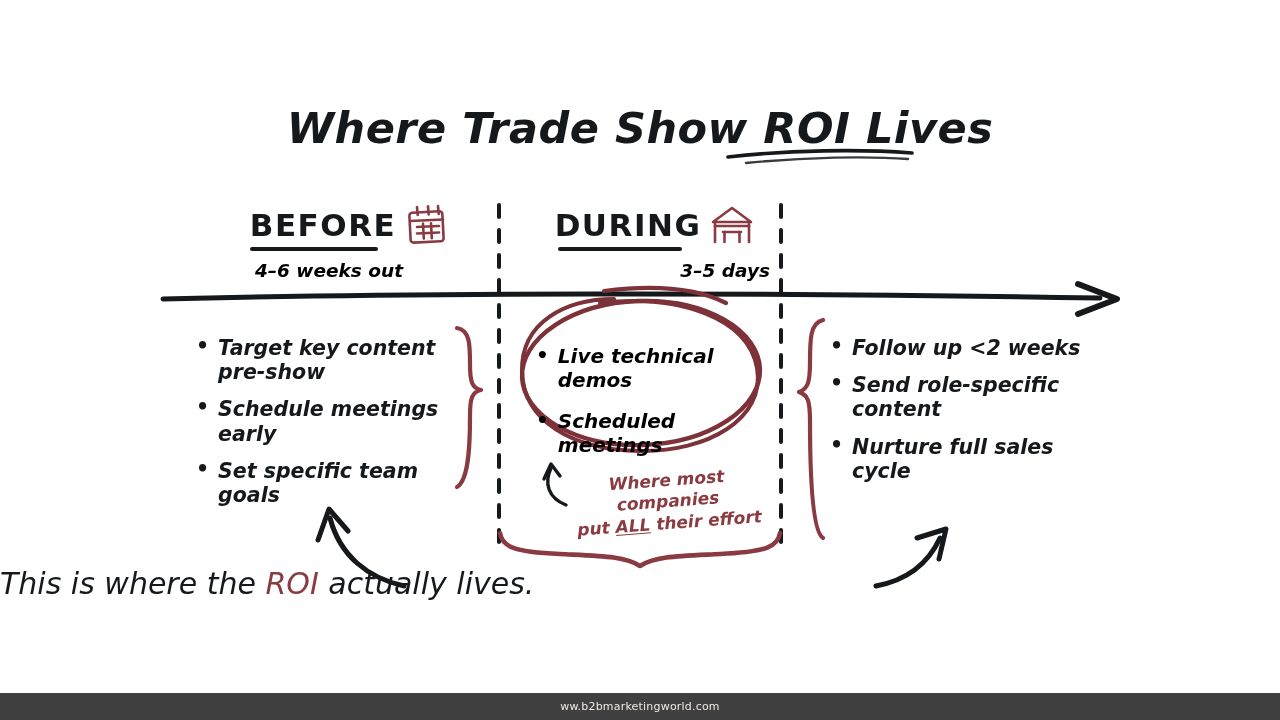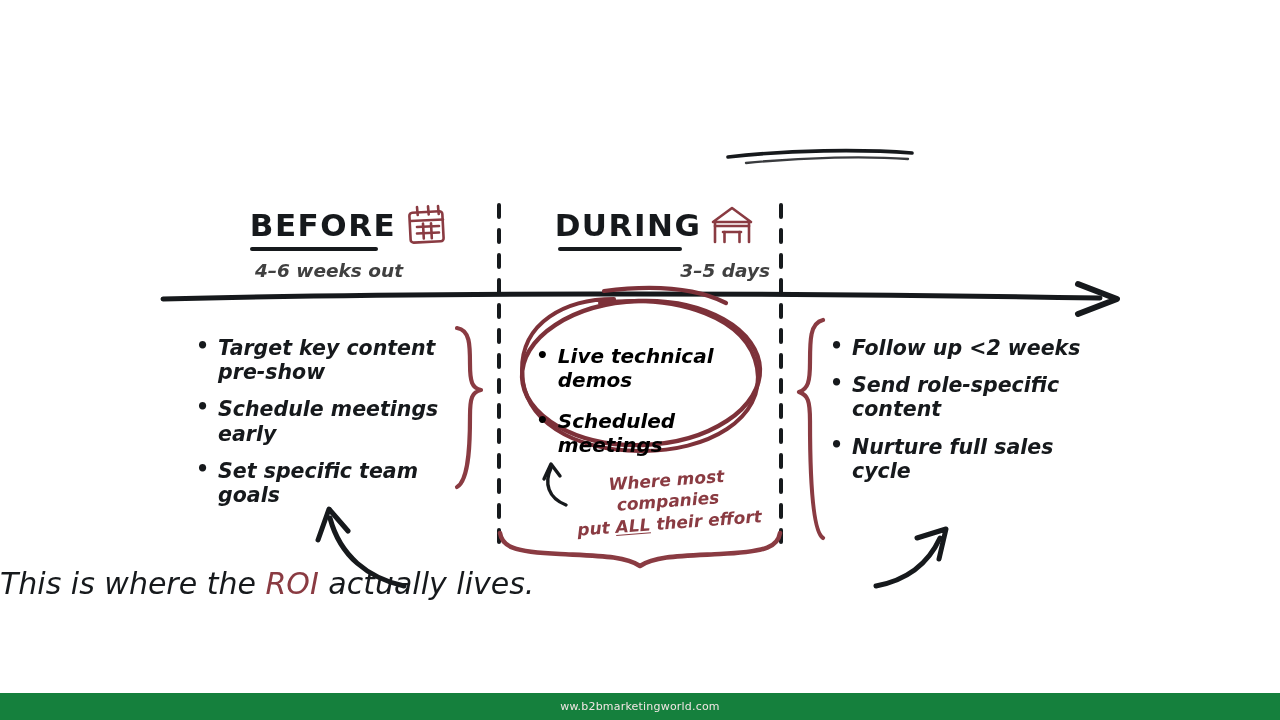--- a/index.html
+++ b/index.html
@@ -59,21 +59,21 @@
     margin: 2px auto 0 auto;
     height: 4px;
     border-radius: 3px;
     background: #16191c;
   }
   .col-sub {
     margin-top: 9px;
     font-size: 18.5px;
     font-weight: 700;
     font-style: italic;
-    color: #404040;
+    color: #000000;
     white-space: nowrap;
   }
   
   .bullets {
     position: absolute;
     color: #16191c;
   }
   .bullet {
     display: flex;
     align-items: flex-start;
@@ -130,21 +130,21 @@
     white-space: nowrap;
   }
   #caption .roi { color: #8a3b42; }
   
   #footer {
     position: absolute;
     left: 0;
     bottom: 0;
     width: 1280px;
     height: 27px;
-    background: #15803d;
+    background: #404040;
     display: flex;
     align-items: center;
     justify-content: center;
   }
   #footer-text {
     color: #f2e6e4;
     font-size: 11px;
     letter-spacing: 0.2px;
     font-family: "DejaVu Sans", sans-serif;
   }
@@ -156,20 +156,21 @@
     height: 720px;
     pointer-events: none;
   }
   .icon-svg { display: block; }
 </style>
 </head>
 <body>
 
 <div id="canvas">
 
+  <div id="title" class="hand">Where Trade Show ROI Lives</div>
   <svg class="layer" viewBox="0 0 1280 720">
     <path d="M728 157 C790 150, 860 149, 912 153" stroke="#16191c" stroke-width="3.6" fill="none" stroke-linecap="round"></path>
     <path d="M746 163 C806 157, 868 156, 908 159" stroke="#16191c" stroke-width="2.4" fill="none" stroke-linecap="round" opacity="0.85"></path>
   </svg>
 
   <svg class="layer" viewBox="0 0 1280 720">
 
     <g>
       <path d="M163 299 C400 293, 760 292, 1100 298" stroke="#16191c" stroke-width="5" fill="none" stroke-linecap="round"></path>
       <path d="M1078 284 L1117 299 L1078 314" stroke="#16191c" stroke-width="6" fill="none" stroke-linecap="round" stroke-linejoin="round"></path>

